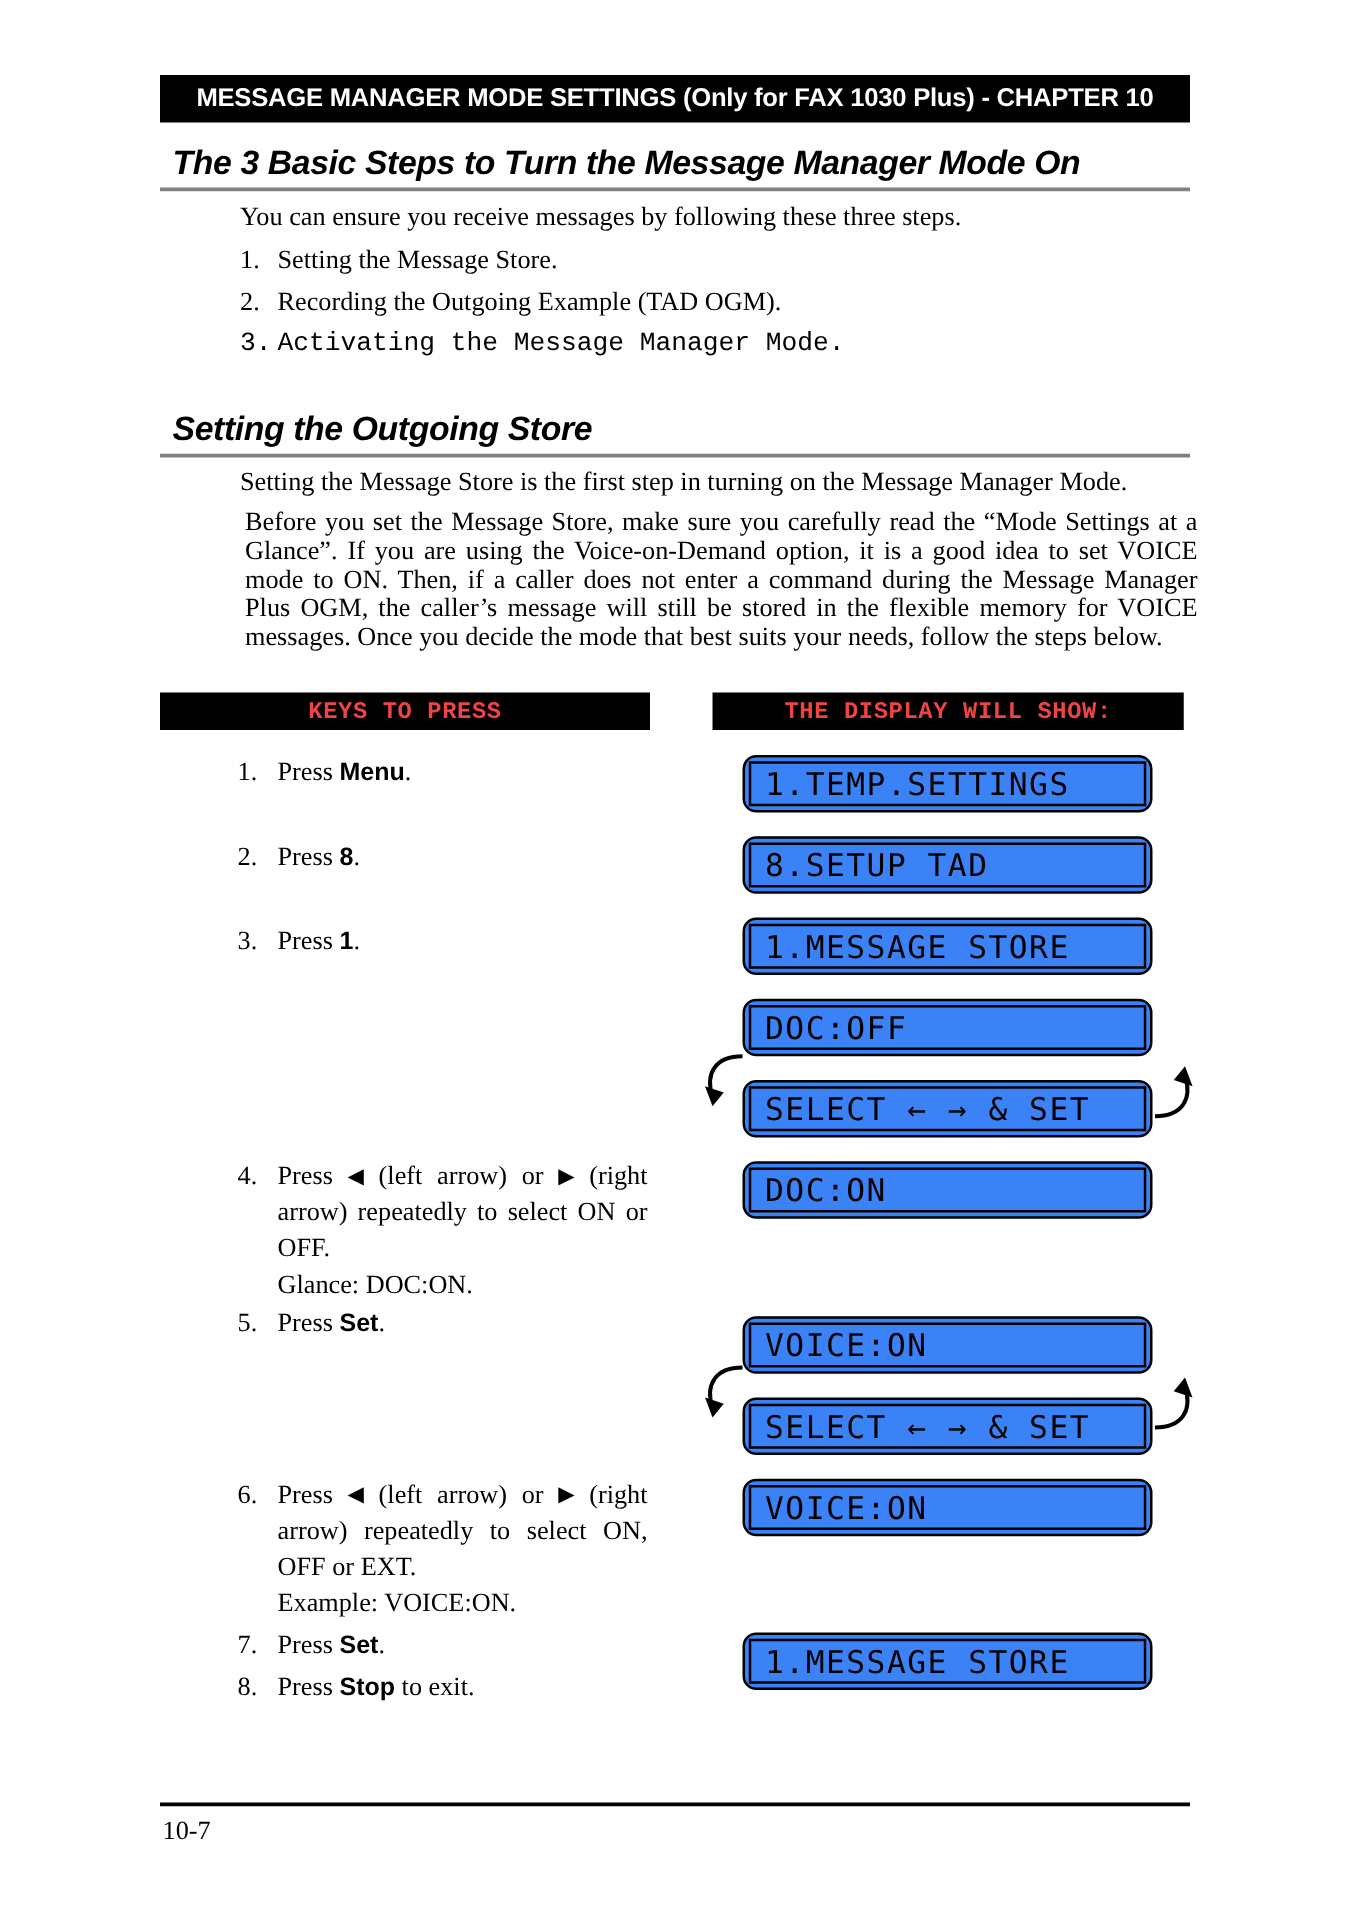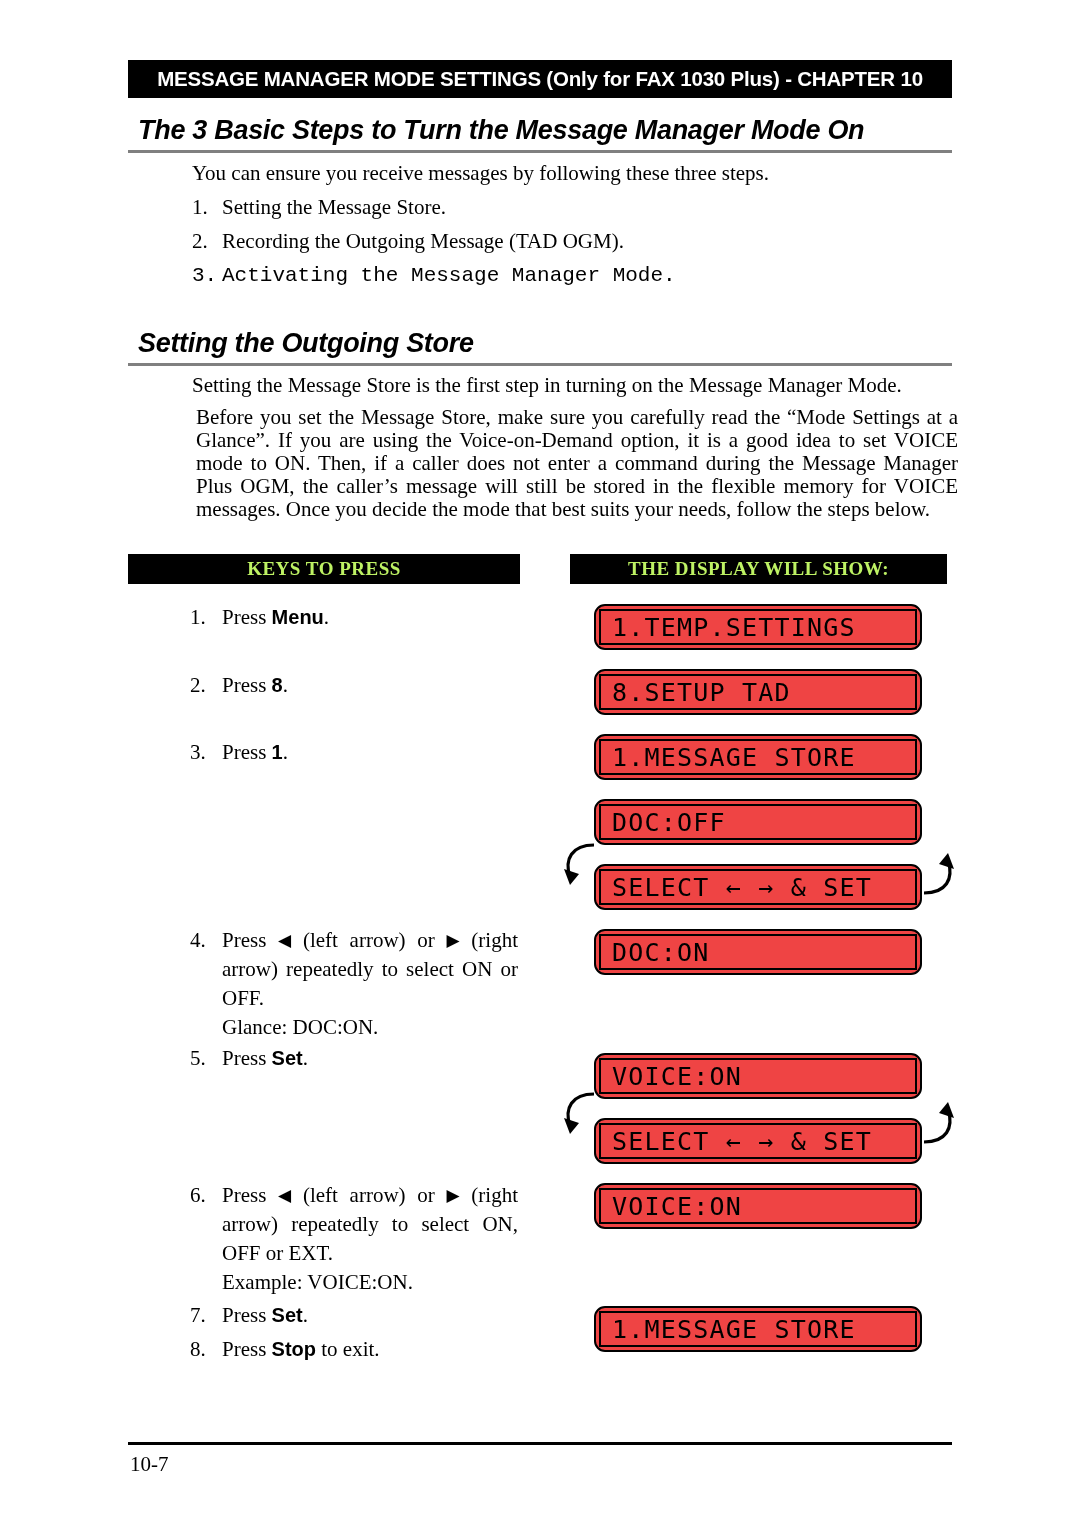--- a/index.html
+++ b/index.html
@@ -106,22 +106,22 @@
   
   .col-bar {
     position: absolute;
     height: 30px;
     background: #000000;
     display: flex;
     align-items: center;
     justify-content: center;
   }
   .col-bar-text {
-    color: #bef264;
-    font-family: Liberation Serif, serif;
+    color: #ef4444;
+    font-family: Liberation Mono, monospace;
     font-weight: bold;
     font-size: 19px;
     letter-spacing: 0.5px;
     white-space: nowrap;
   }
   #bar-keys {
     left: 128px;
     top: 554px;
     width: 392px;
   }
@@ -177,21 +177,21 @@
   #s8 { top: 1335px; }
 
   
   .lcd {
     position: absolute;
     left: 594px;
     width: 328px;
     height: 46px;
     border: 2.5px solid #000000;
     border-radius: 11px;
-    background: #ef4444;
+    background: #3b82f6;
     box-sizing: border-box;
     padding: 3px;
   }
   .lcd-inner {
     width: 100%;
     height: 100%;
     border: 2px solid #000000;
     box-sizing: border-box;
     display: flex;
     align-items: center;
@@ -254,21 +254,21 @@
 
   <div class="h1" id="heading-main">The 3 Basic Steps to Turn the Message Manager Mode On</div>
   <div class="h1-rule" id="heading-main-rule"></div>
 
   <div class="body-text" id="intro-line">You can ensure you receive messages by following these three steps.</div>
 
   <div class="numbered-line" id="step-a">
     <span class="num">1.</span><span>Setting the Message Store.</span>
   </div>
   <div class="numbered-line" id="step-b">
-    <span class="num">2.</span><span>Recording the Outgoing Message (TAD OGM).</span>
+    <span class="num">2.</span><span>Recording the Outgoing Example (TAD OGM).</span>
   </div>
   <div class="numbered-line" id="step-c">
     <span class="num">3.</span><span>Activating the Message Manager Mode.</span>
   </div>
 
   <div class="h1" id="heading-store">Setting the Outgoing Store</div>
   <div class="h1-rule" id="heading-store-rule"></div>
 
   <div class="body-text" id="store-intro">Setting the Message Store is the first step in turning on the Message Manager Mode.</div>
   <div class="body-text" id="store-para">Before you set the Message Store, make sure you carefully read the “Mode Settings at a Glance”. If you are using the Voice-on-Demand option, it is a good idea to set VOICE mode to ON. Then, if a caller does not enter a command during the Message Manager Plus OGM, the caller’s message will still be stored in the flexible memory for VOICE messages. Once you decide the mode that best suits your needs, follow the steps below.</div>

